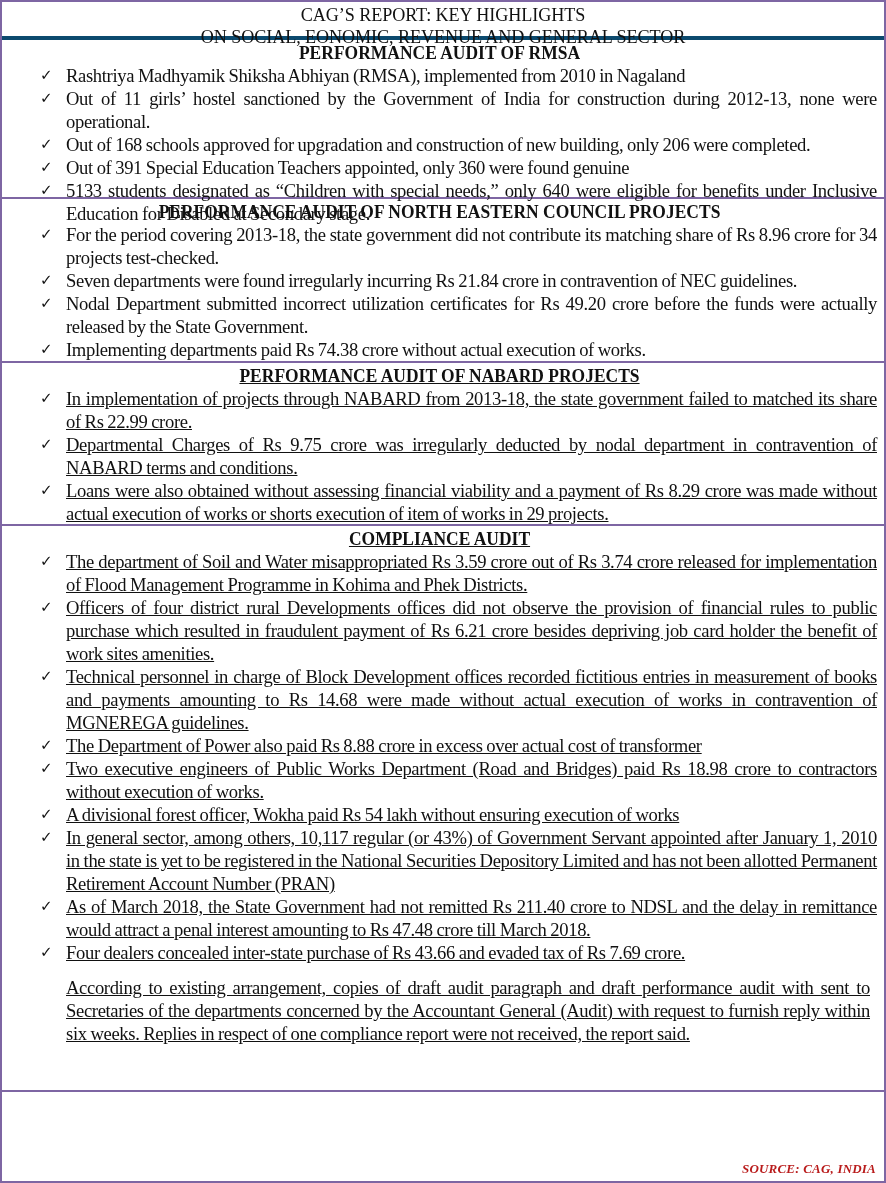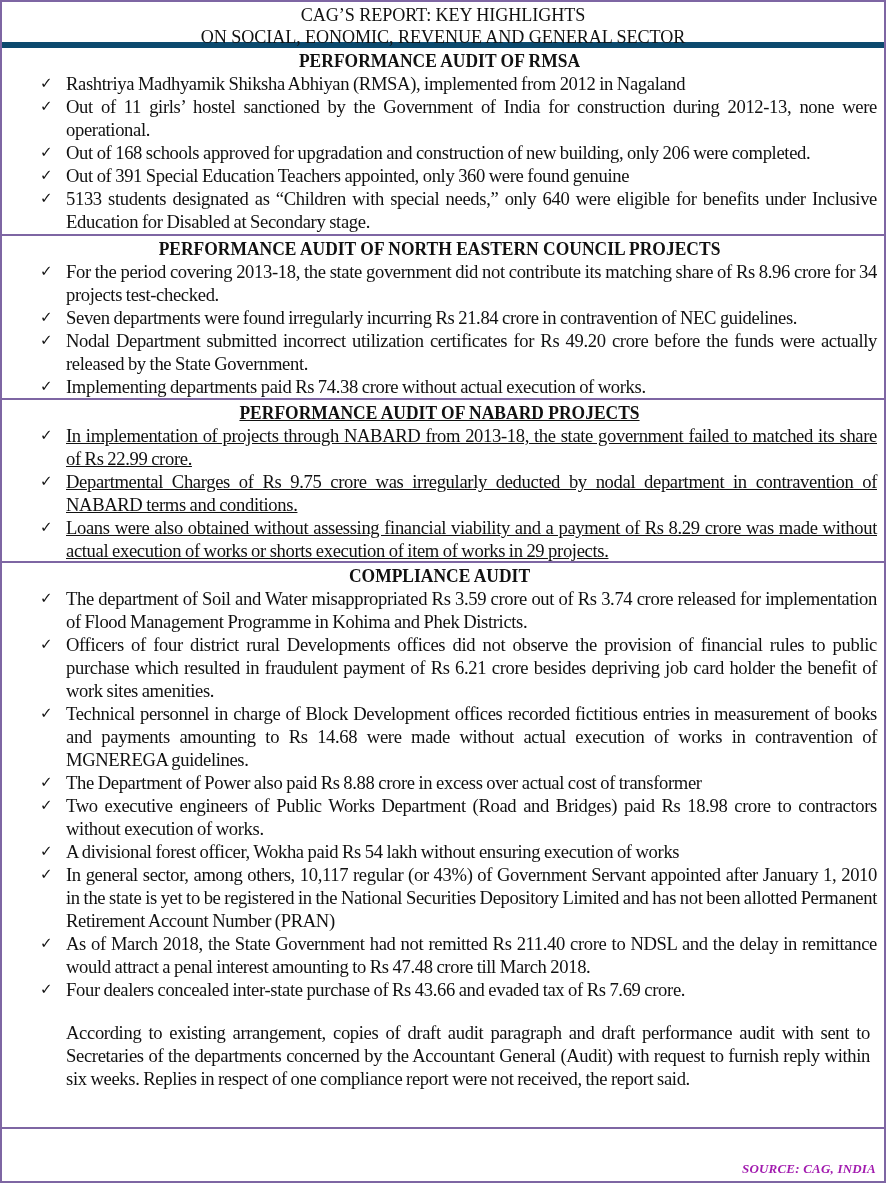--- a/index.html
+++ b/index.html
@@ -16,22 +16,22 @@
     }
     .frame {
       position: relative;
       width: 882px;
       height: 1179px;
       border: 2px solid #7e66a3;
       box-sizing: content-box;
       background: #ffffff;
     }
     .header {
-      height: 46px;
-      border-bottom: 6px solid #0c4a6e;
+      height: 38px;
+      border-bottom: 4px solid #0c4a6e;
       text-align: center;
       padding-top: 2px;
       box-sizing: border-box;
     }
     .header .line {
       font-size: 19.5px;
       line-height: 21.5px;
       letter-spacing: -0.1px;
       transform: scaleX(0.93);
       transform-origin: center;
@@ -70,59 +70,59 @@
       word-spacing: -0.5px;
     }
     ul.items li .check {
       position: absolute;
       left: 38px;
       top: 0;
       font-family: "DejaVu Sans", sans-serif;
       font-size: 15px;
       line-height: 23px;
     }
-    .sec-rmsa { height: 188px; }
+    .sec-rmsa { height: 159px; }
     .sec-nec { height: 164px; }
     .sec-nabard { height: 163px; text-decoration: underline; }
-    .sec-compliance { height: 566px; }
+    .sec-compliance { height: 566px; text-decoration: underline; }
     .closing {
-      margin-top: 20px;
+      margin-top: 12px;
       padding-left: 64px;
       padding-right: 7px;
       font-size: 18.6px;
       line-height: 23px;
       text-align: justify;
       letter-spacing: -0.35px;
       word-spacing: -0.5px;
     }
     .source {
       position: absolute;
       right: 8px;
       bottom: 4px;
       font-size: 13px;
       font-weight: bold;
       font-style: italic;
-      color: #a21caf;
+      color: #b91c1c;
       letter-spacing: 0.2px;
     }
   </style>
 </head>
 <body>
 
 <div class="frame">
 
   <div class="header">
     <div class="line">CAG’S REPORT: KEY HIGHLIGHTS</div>
     <div class="line">ON SOCIAL, EONOMIC, REVENUE AND GENERAL SECTOR</div>
   </div>
 
   <div class="section sec-rmsa">
     <div class="section-title">PERFORMANCE AUDIT OF RMSA</div>
     <ul class="items">
-      <li><span class="check">✓</span><span>Rashtriya Madhyamik Shiksha Abhiyan (RMSA), implemented from 2012 in Nagaland</span></li>
+      <li><span class="check">✓</span><span>Rashtriya Madhyamik Shiksha Abhiyan (RMSA), implemented from 2010 in Nagaland</span></li>
       <li><span class="check">✓</span><span>Out of 11 girls’ hostel sanctioned by the Government of India for construction during 2012-13, none were operational.</span></li>
       <li><span class="check">✓</span><span>Out of 168 schools approved for upgradation and construction of new building, only 206 were completed.</span></li>
       <li><span class="check">✓</span><span>Out of 391 Special Education Teachers appointed, only 360 were found genuine</span></li>
       <li><span class="check">✓</span><span>5133 students designated as “Children with special needs,” only 640 were eligible for benefits under Inclusive Education for Disabled at Secondary stage.</span></li>
     </ul>
   </div>
 
   <div class="section sec-nec">
     <div class="section-title">PERFORMANCE AUDIT OF NORTH EASTERN COUNCIL PROJECTS</div>
     <ul class="items">

